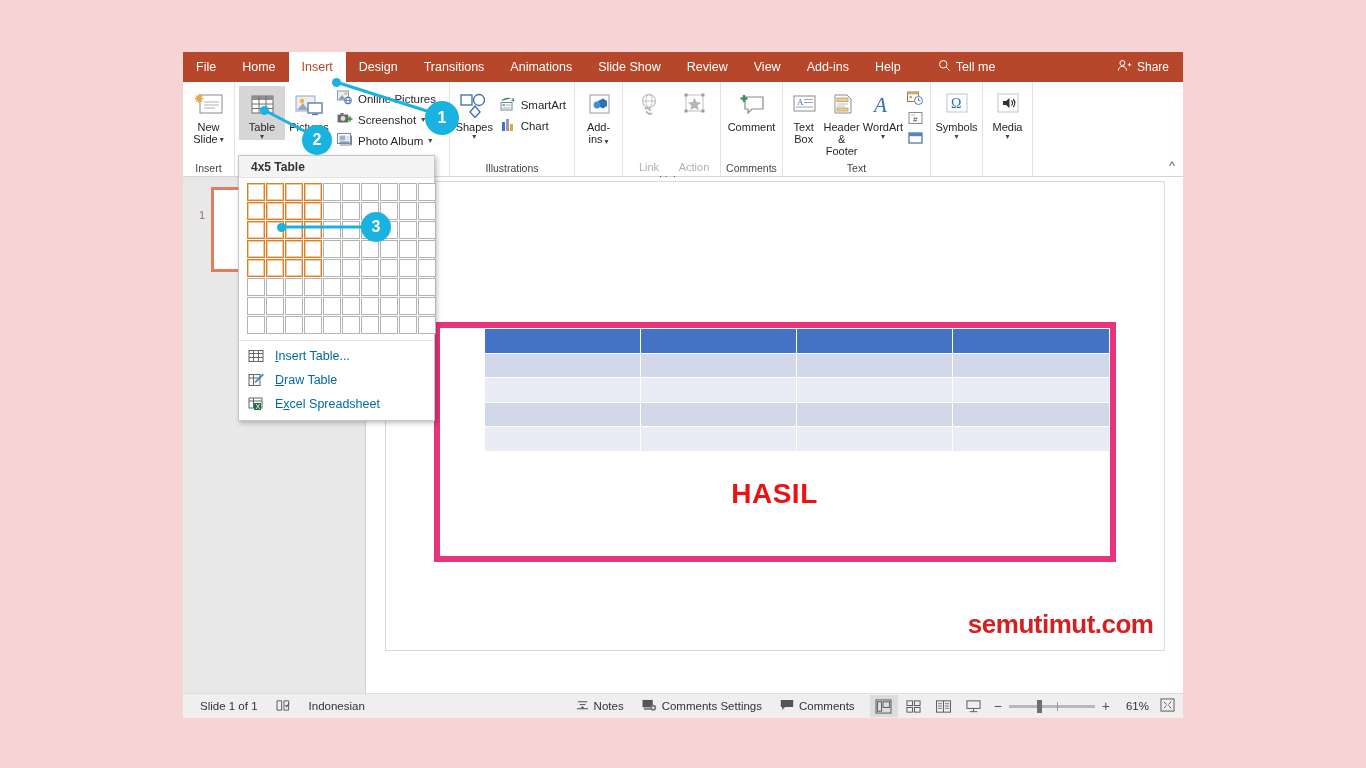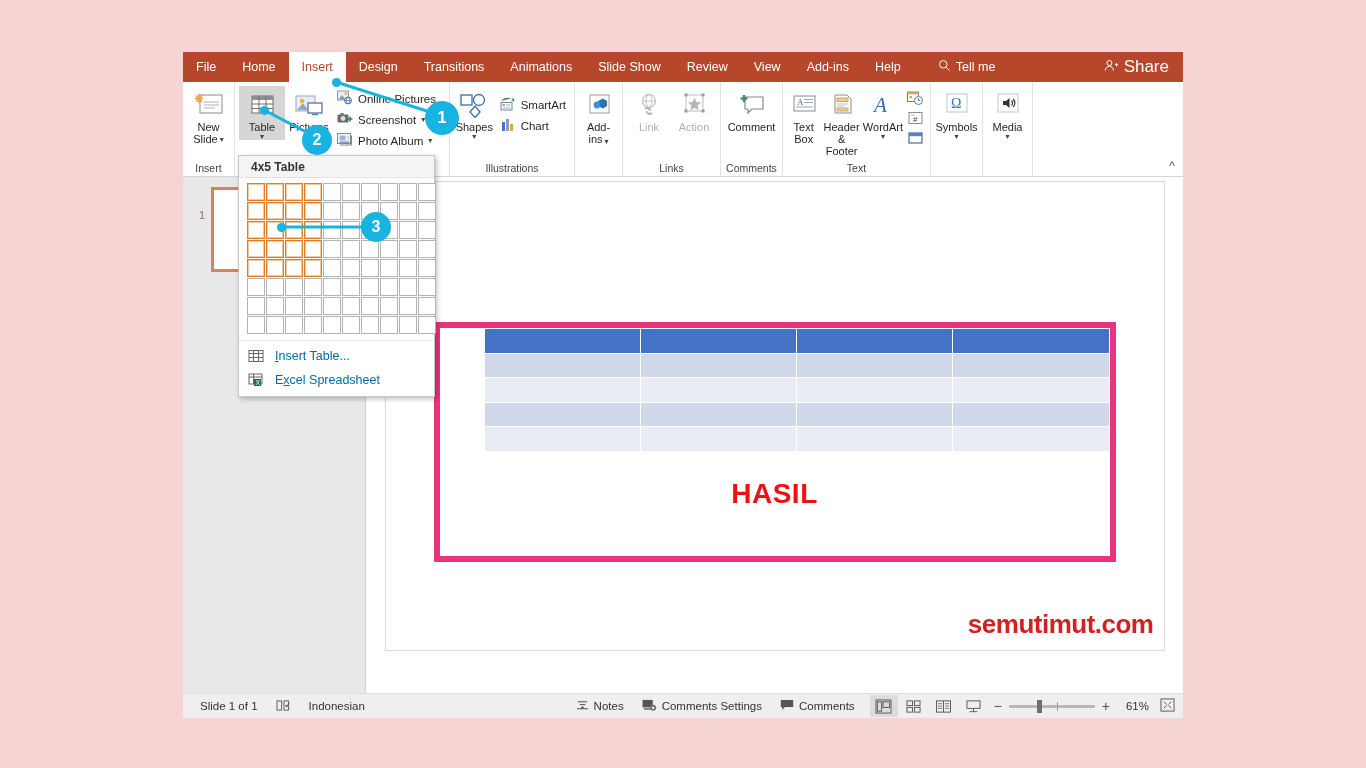--- a/index.html
+++ b/index.html
@@ -31,21 +31,21 @@
   }
   .tab.active { background: #ffffff; color: #b7472a; }
   #tellme {
     display: flex; align-items: center; gap: 5px;
     padding: 0 10px; color: #ffffff; font-size: 12.5px;
     margin-left: 14px;
   }
   #share {
     position: absolute; right: 14px; top: 0; height: 30px;
     display: flex; align-items: center; gap: 5px;
-    color: #ffffff; font-size: 17px;
+    color: #ffffff; font-size: 12px;
   }
 
   
   #ribbon {
     height: 95px; background: #ffffff;
     border-bottom: 1px solid #d4d4d4;
     display: flex; align-items: stretch;
     position: relative; flex: none;
   }
   .group {
@@ -61,21 +61,21 @@
 
   .bigbtn {
     width: 46px; display: flex; flex-direction: column;
     align-items: center; justify-content: flex-start;
     padding-top: 3px; font-size: 11px; color: #262626;
     line-height: 12px; text-align: center; cursor: default;
   }
   .bigbtn .ic { height: 32px; display: flex; align-items: center; justify-content: center; }
   .bigbtn.pressed { background: #d6d6d6; }
   .bigbtn.wide { width: 56px; }
-  .bigbtn.disabled { color: #b0b0b0; }
+  .bigbtn.disabled { color: #b0b0b0; gap: 40px; }
   .caret { font-size: 8px; line-height: 7px; color: #444; }
 
   .smallbtn {
     display: flex; align-items: center; gap: 5px;
     height: 21px; padding: 0 4px; font-size: 11.5px;
     color: #262626; white-space: nowrap; cursor: default;
   }
   .stack { display: flex; flex-direction: column; padding-top: 2px; }
   .iconcol { display: flex; flex-direction: column; gap: 2px; padding-top: 3px; }
   .minibtn { width: 22px; height: 18px; display: flex; align-items: center; justify-content: center; }
@@ -799,20 +799,31 @@
               <line x1="1" y1="8.5" x2="15" y2="8.5" stroke="#666"></line>
               <line x1="5.5" y1="1.5" x2="5.5" y2="12.5" stroke="#666"></line>
               <line x1="10.5" y1="1.5" x2="10.5" y2="12.5" stroke="#666"></line>
             </svg>
         </span>
         <span><u>I</u>nsert Table...</span>
       </div>
       <div class="mi">
         <span class="miic">
           <svg width="16" height="14" viewBox="0 0 16 14">
+              <rect x="1" y="1.5" width="11" height="11" fill="#fff" stroke="#666"></rect>
+              <line x1="1" y1="5" x2="12" y2="5" stroke="#666"></line>
+              <line x1="5.5" y1="1.5" x2="5.5" y2="12.5" stroke="#666"></line>
+              <path d="M14.5 1 L15.5 2 L8.5 9 L7 9.5 L7.5 8 Z" fill="#3b9ad8" stroke="#2a6f9e" stroke-width=".6"></path>
+            </svg>
+        </span>
+        <span><u>D</u>raw Table</span>
+      </div>
+      <div class="mi">
+        <span class="miic">
+          <svg width="16" height="14" viewBox="0 0 16 14">
               <rect x="1" y="1" width="13" height="10" fill="#fff" stroke="#666"></rect>
               <line x1="1" y1="4" x2="14" y2="4" stroke="#666"></line>
               <line x1="5.5" y1="1" x2="5.5" y2="11" stroke="#666"></line>
               <rect x="6" y="6" width="7" height="7" fill="#1e7145"></rect>
               <text x="7.6" y="12" font-size="7" fill="#fff" font-family="sans-serif">X</text>
             </svg>
         </span>
         <span>E<u>x</u>cel Spreadsheet</span>
       </div>
     </div>

